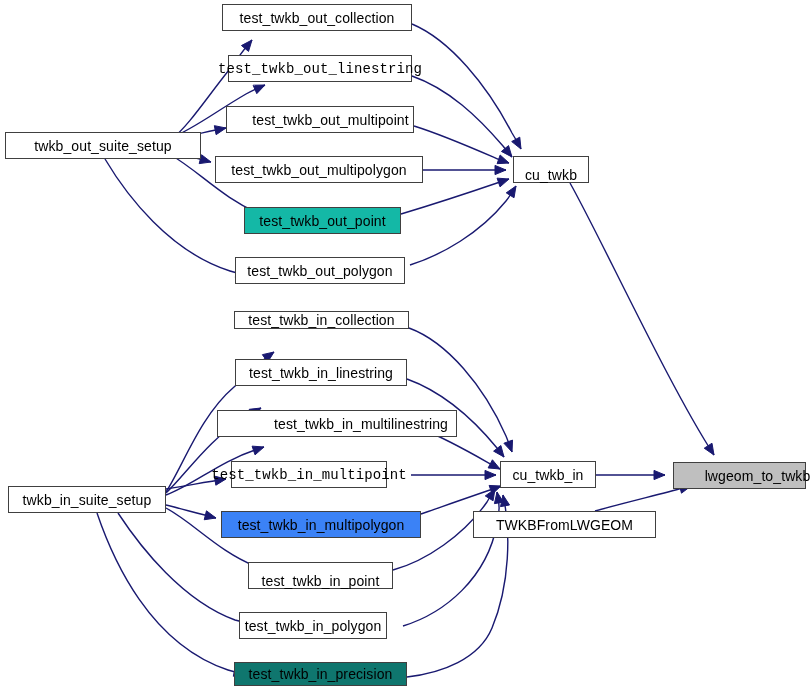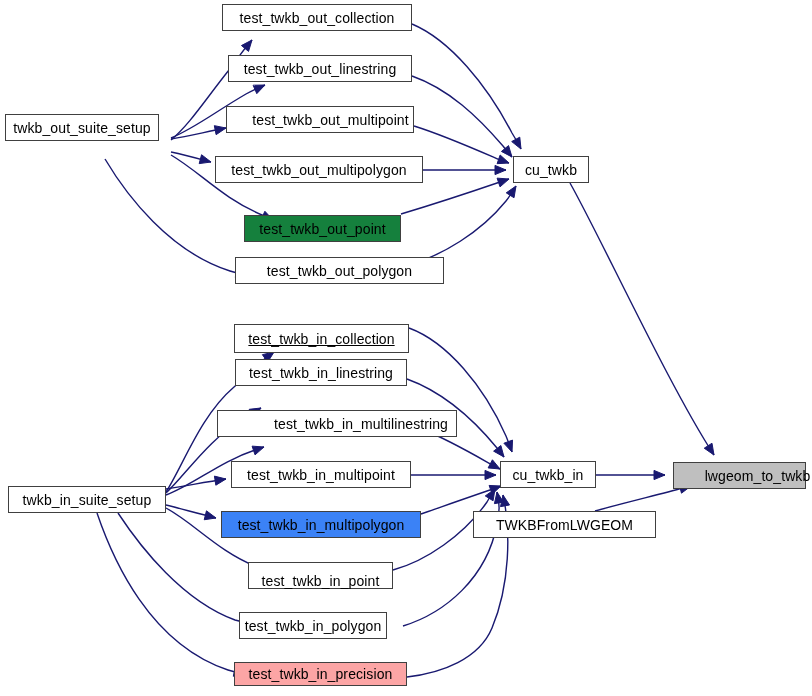--- a/index.html
+++ b/index.html
@@ -167,69 +167,69 @@
       <g>
         <path d="M596,475 L665,475" fill="none" stroke="#191970" stroke-width="1.4"></path>
         <polygon points="665,475 654,479.6 654,470.4" fill="#191970" stroke="#191970" stroke-width="1"></polygon>
       </g>
       <g>
         <path d="M595,511 C624,503 657,495 683,488 C686,487 688,487 691,486" fill="none" stroke="#191970" stroke-width="1.4"></path>
         <polygon points="691,486 681.4809500267967,493.1796718314736 679.2036807915746,484.2659719918834" fill="#191970" stroke="#191970" stroke-width="1"></polygon>
       </g>
     </svg>
 
-<div class="node" style="left: 5px; top: 114px; width: 154px; height: 27px; border-color: rgb(64, 64, 64); background: rgb(255, 255, 255);">
+<div class="node" style="left: 5px; top: 132px; width: 196px; height: 27px; border-color: rgb(64, 64, 64); background: rgb(255, 255, 255);">
       <span>twkb_out_suite_setup</span>
     </div>
     <div class="node" style="left: 222px; top: 4px; width: 190px; height: 27px; border-color: rgb(64, 64, 64); background: rgb(255, 255, 255);">
       <span>test_twkb_out_collection</span>
     </div>
-    <div class="node" style="left: 228px; top: 55px; width: 184px; height: 27px; border-color: rgb(64, 64, 64); background: rgb(255, 255, 255);">
+    <div class="node" style="left: 228px; top: 55px; width: 184px; height: 27px; border-color: rgb(64, 64, 64); background: rgb(255, 255, 255); font-family: Liberation Mono, monospace;">
       <span>test_twkb_out_linestring</span>
     </div>
     <div class="node" style="left: 226px; top: 106px; width: 188px; height: 27px; border-color: rgb(64, 64, 64); background: rgb(255, 255, 255); padding-left: 21px;">
       <span>test_twkb_out_multipoint</span>
     </div>
     <div class="node" style="left: 215px; top: 156px; width: 208px; height: 27px; border-color: rgb(64, 64, 64); background: rgb(255, 255, 255);">
       <span>test_twkb_out_multipolygon</span>
     </div>
-    <div class="node" style="left: 244px; top: 207px; width: 157px; height: 27px; border-color: rgb(64, 64, 64); background: #15803d; margin-top: 8px;">
+    <div class="node" style="left: 244px; top: 207px; width: 157px; height: 27px; border-color: rgb(64, 64, 64); background: #14b8a6;">
       <span>test_twkb_out_point</span>
     </div>
-    <div class="node" style="left: 235px; top: 257px; width: 209px; height: 27px; border-color: rgb(64, 64, 64); background: rgb(255, 255, 255);">
+    <div class="node" style="left: 235px; top: 257px; width: 170px; height: 27px; border-color: rgb(64, 64, 64); background: rgb(255, 255, 255);">
       <span>test_twkb_out_polygon</span>
     </div>
-    <div class="node" style="left: 513px; top: 156px; width: 76px; height: 27px; border-color: rgb(64, 64, 64); background: rgb(255, 255, 255);">
+    <div class="node" style="left: 513px; top: 156px; width: 76px; height: 27px; border-color: rgb(64, 64, 64); background: rgb(255, 255, 255); align-items: flex-end;">
       <span>cu_twkb</span>
     </div>
     <div class="node" style="left: 8px; top: 486px; width: 158px; height: 27px; border-color: rgb(64, 64, 64); background: rgb(255, 255, 255);">
       <span>twkb_in_suite_setup</span>
     </div>
-    <div class="node" style="left: 234px; top: 324px; width: 175px; height: 29px; border-color: rgb(64, 64, 64); background: rgb(255, 255, 255); text-decoration: underline;">
+    <div class="node" style="left: 234px; top: 311px; width: 175px; height: 18px; border-color: rgb(64, 64, 64); background: rgb(255, 255, 255);">
       <span>test_twkb_in_collection</span>
     </div>
     <div class="node" style="left: 235px; top: 359px; width: 172px; height: 27px; border-color: rgb(64, 64, 64); background: rgb(255, 255, 255);">
       <span>test_twkb_in_linestring</span>
     </div>
     <div class="node" style="left: 217px; top: 410px; width: 240px; height: 27px; border-color: rgb(64, 64, 64); background: rgb(255, 255, 255); padding-left: 48px;">
       <span>test_twkb_in_multilinestring</span>
     </div>
-    <div class="node" style="left: 231px; top: 461px; width: 180px; height: 27px; border-color: rgb(64, 64, 64); background: rgb(255, 255, 255);">
+    <div class="node" style="left: 231px; top: 461px; width: 156px; height: 27px; border-color: rgb(64, 64, 64); background: rgb(255, 255, 255); font-family: Liberation Mono, monospace;">
       <span>test_twkb_in_multipoint</span>
     </div>
     <div class="node" style="left: 221px; top: 511px; width: 200px; height: 27px; border-color: rgb(64, 64, 64); background: #3b82f6;">
       <span>test_twkb_in_multipolygon</span>
     </div>
     <div class="node" style="left: 248px; top: 562px; width: 145px; height: 27px; border-color: rgb(64, 64, 64); background: rgb(255, 255, 255); align-items: flex-end;">
       <span>test_twkb_in_point</span>
     </div>
     <div class="node" style="left: 239px; top: 612px; width: 148px; height: 27px; border-color: rgb(64, 64, 64); background: rgb(255, 255, 255);">
       <span>test_twkb_in_polygon</span>
     </div>
-    <div class="node" style="left: 234px; top: 662px; width: 173px; height: 24px; border-color: rgb(64, 64, 64); background: #fca5a5;">
+    <div class="node" style="left: 234px; top: 662px; width: 173px; height: 24px; border-color: rgb(64, 64, 64); background: #0f766e;">
       <span>test_twkb_in_precision</span>
     </div>
     <div class="node" style="left: 500px; top: 461px; width: 96px; height: 27px; border-color: rgb(64, 64, 64); background: rgb(255, 255, 255);">
       <span>cu_twkb_in</span>
     </div>
     <div class="node" style="left: 473px; top: 511px; width: 183px; height: 27px; border-color: rgb(64, 64, 64); background: rgb(255, 255, 255);">
       <span>TWKBFromLWGEOM</span>
     </div>
     <div class="node highlight" style="left: 673px; top: 462px; width: 133px; height: 27px; border-color: rgb(64, 64, 64); background: rgb(191, 191, 191);">
       <span>lwgeom_to_twkb</span>

